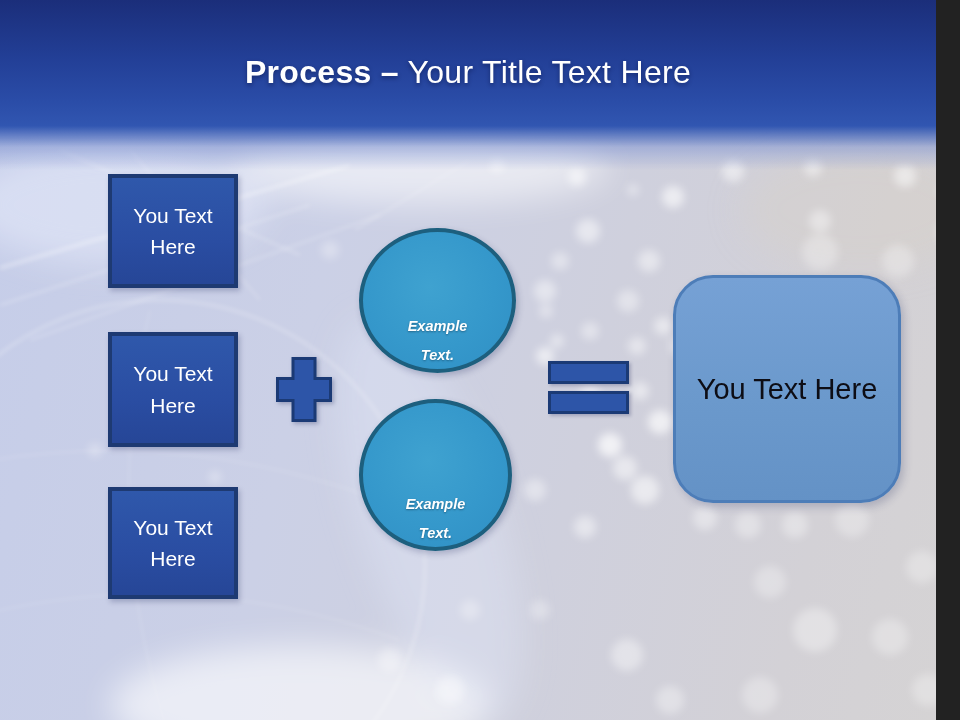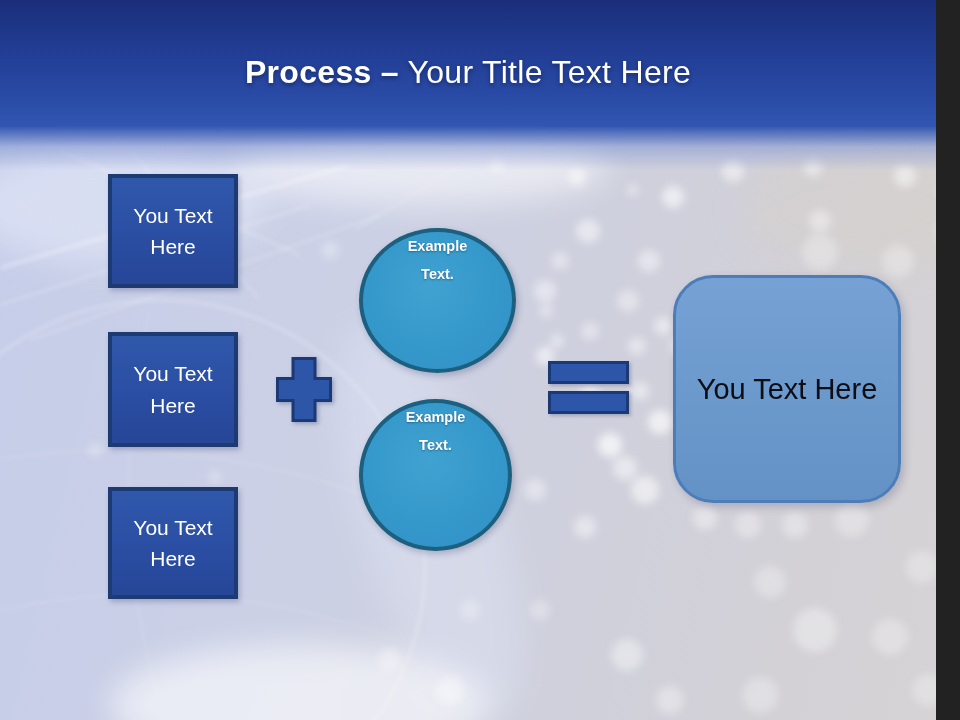--- a/index.html
+++ b/index.html
@@ -45,22 +45,22 @@
   .sq3{top:487px;height:112px;}
   .input-square .lbl{padding:0 8px;}
   
   .plus-wrap{position:absolute;left:276px;top:357px;width:56px;height:65px;}
   .plus-wrap svg{display:block;filter:drop-shadow(2px 2px 2px rgba(30,40,90,.3));}
   
   .example-circle{
     position:absolute;border-radius:50%;
     box-sizing:border-box;border:4px solid #1d5f7e;
     background:radial-gradient(circle at 45% 40%,#3fa2d0 0%,#3598cb 55%,#2f8fc4 100%);
-    display:flex;align-items:flex-start;justify-content:center;
-    color:#ffffff;font-weight:bold;
+    display:flex;align-items:flex-end;justify-content:center;
+    color:#ffffff;font-weight:bold;font-style:italic;
     font-size:14.5px;line-height:1.95;text-align:center;
     text-shadow:0 1px 2px rgba(10,40,60,.45);
     box-shadow:2px 3px 6px rgba(30,40,90,.25);
   }
   .c1{left:359px;top:228px;width:157px;height:145px;}
   .c2{left:359px;top:399px;width:153px;height:152px;}
   .example-circle .lbl{width:92px;}
   
   .equals-wrap{position:absolute;left:548px;top:361px;}
   .equals-bar{

